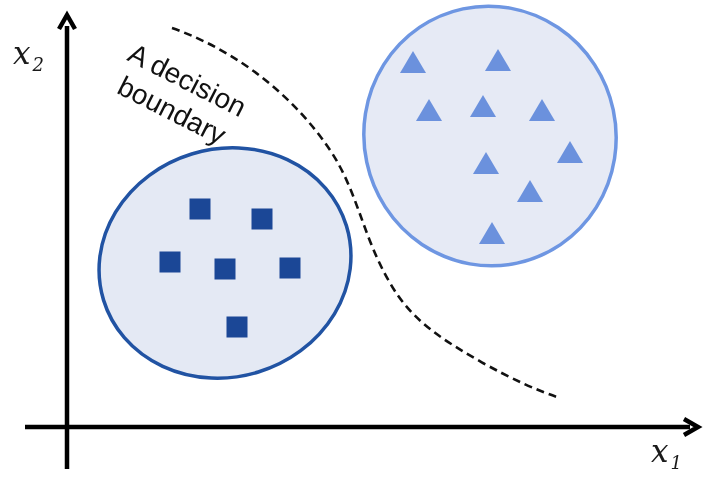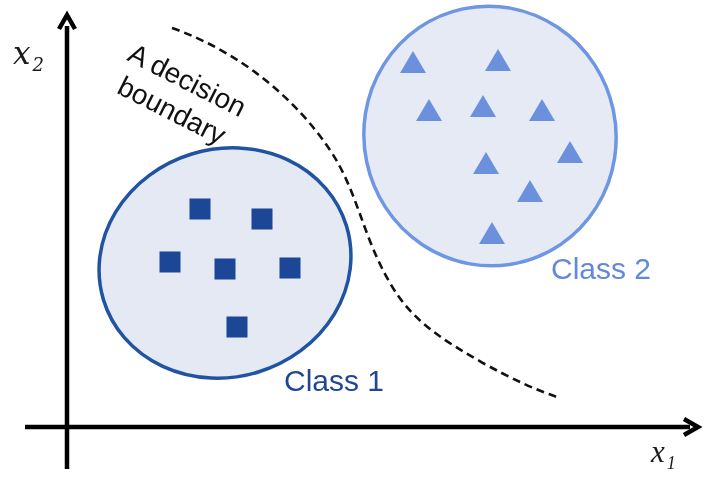--- a/index.html
+++ b/index.html
@@ -33,21 +33,21 @@
     font-size: 31px;
     color: #1a1a1a;
     line-height: 1;
   }
   .axis-label .sub {
     font-size: 18px;
     vertical-align: -7px;
     margin-left: 2px;
   }
   .ylabel { left: 13px; top: 38px; }
-  .xlabel { left: 651px; top: 436px; font-family: Liberation Serif, serif; }
+  .xlabel { left: 651px; top: 436px; }
   .class-label {
     font-size: 30px;
     line-height: 1;
     font-weight: 400;
   }
   .class1-label { left: 284px; top: 366px; }
   .class2-label { left: 551px; top: 254px; }
   .boundary-label {
     left: 127px;
     top: 31px;
@@ -92,17 +92,15 @@
 
   <div class="label axis-label ylabel"><span>x</span><span class="sub">2</span></div>
 
   <div class="label axis-label xlabel"><span>x</span><span class="sub">1</span></div>
 
   <div class="label boundary-label" style="color: rgb(17, 17, 17);">
     <div>A decision</div>
     <div>boundary</div>
   </div>
 
-  <div class="label class-label class1-label" style="color: rgb(31, 71, 149);">Class 1</div>
 
-  <div class="label class-label class2-label" style="color: rgb(97, 137, 216);">Class 2</div>
 
 </div>
 
 </body></html>

